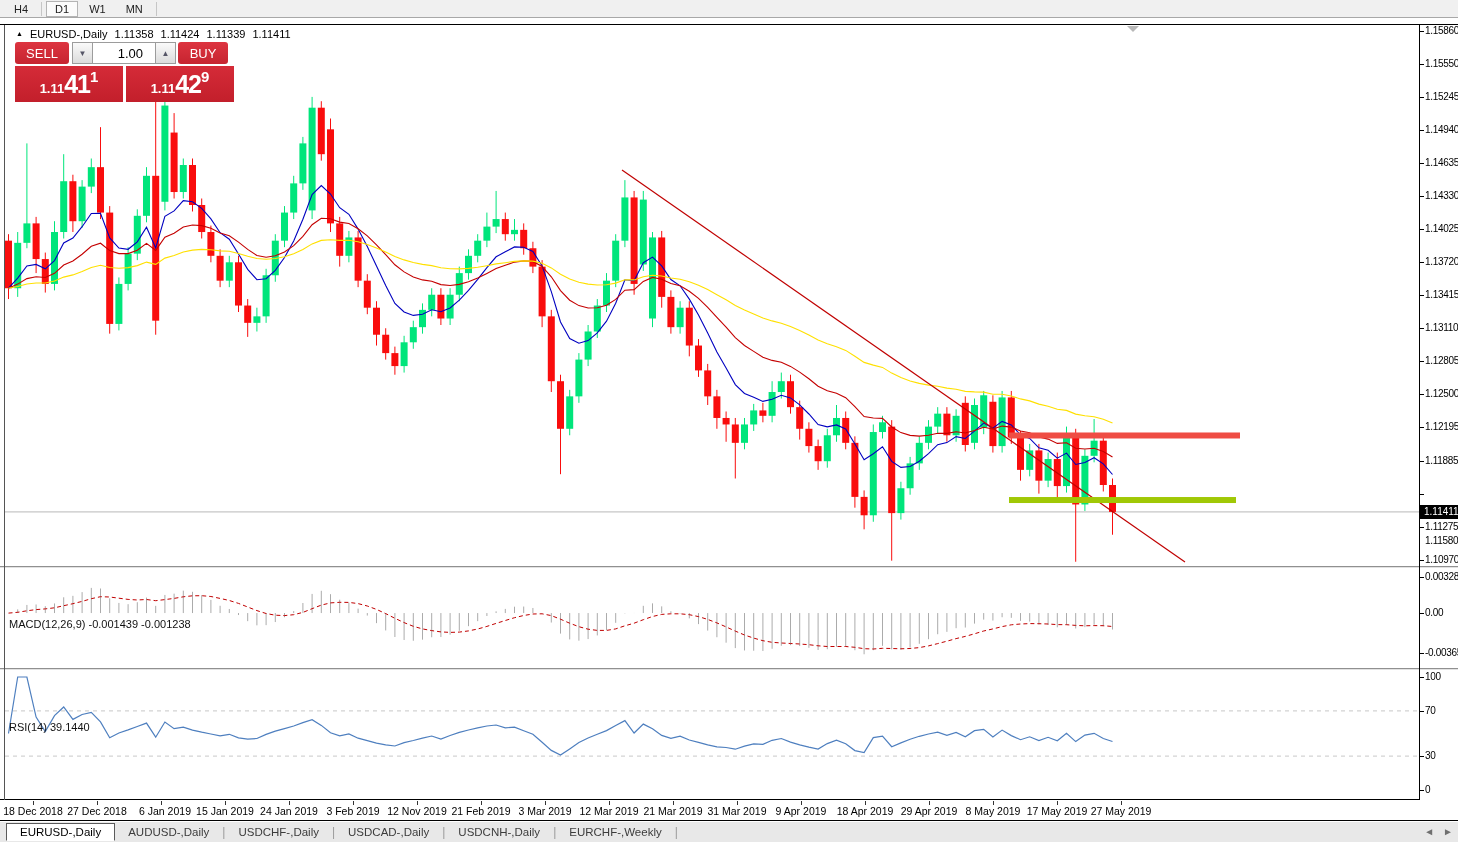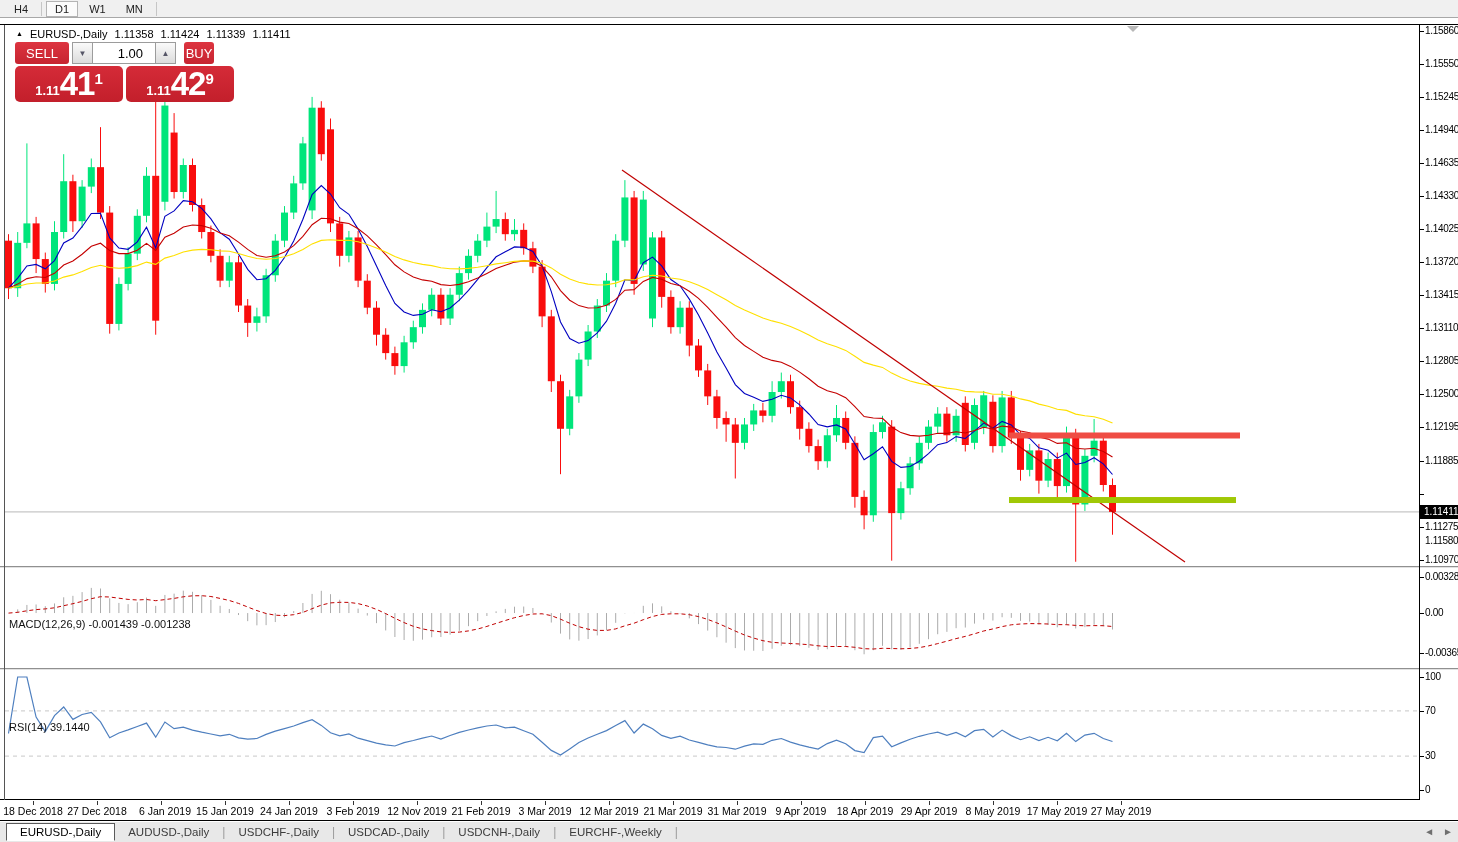--- a/index.html
+++ b/index.html
@@ -22,33 +22,33 @@
   
   #chart-header{left:16px;top:27px;height:14px;font-size:11px;color:#000;display:flex;gap:7px;align-items:center;}
   #chart-header .arr{font-size:7px;position:relative;top:-1px;}
   #chart-header b{font-weight:normal;}
   
   #trade-panel{left:15px;top:42px;width:221px;}
   #tp-row1{display:flex;height:22px;}
   .tp-btn{background:linear-gradient(#dd3440,#c62430);color:#fff;font-size:13px;border-radius:3px;
           display:flex;align-items:center;justify-content:center;cursor:pointer;}
   #sell-btn{width:54px;}
-  #buy-btn{width:30px;margin-left:8px;}
+  #buy-btn{width:50px;margin-left:2px;}
   #vol-group{display:flex;margin-left:3px;margin-right:0;height:22px;box-sizing:border-box;}
   .spin-btn{width:21px;background:linear-gradient(#fafafa,#dcdcdc);border:1px solid #9c9c9c;color:#556;
             font-size:8px;display:flex;align-items:center;justify-content:center;cursor:pointer;box-sizing:border-box;}
   #vol-input{width:62px;border:1px solid #9c9c9c;border-left:none;border-right:none;font-size:13px;
              text-align:right;padding:0 12px 0 0;font-family:"Liberation Sans",sans-serif;box-sizing:border-box;}
   #tp-row2{display:flex;margin-top:2px;}
-  .price-tile{background:linear-gradient(#d52b38,#c31f2b);color:#fff;height:36px;border-radius:5px;
+  .price-tile{background:linear-gradient(#d52b38,#c31f2b);color:#fff;height:36px;border-radius:0;
               display:flex;align-items:baseline;justify-content:center;cursor:pointer;padding-top:0;}
   #sell-tile{width:108px;}
   #buy-tile{width:108px;margin-left:3px;}
   .price-tile .pfx{font-size:13px;font-weight:bold;}
-  .price-tile .big{font-size:33px;font-weight:bold;line-height:36px;letter-spacing:-1px;}
+  .price-tile .big{font-size:25px;font-weight:bold;line-height:36px;letter-spacing:-1px;}
   .price-tile .sup{font-size:15px;font-weight:bold;position:relative;top:-11px;}
   
   .axis-col{left:1420px;width:38px;}
   .ptick{position:absolute;left:0;width:4px;height:1px;background:#000;}
   .plabel{position:absolute;left:5px;font-size:10px;letter-spacing:-0.3px;color:#000;white-space:nowrap;}
   #cur-price-box{position:absolute;left:0;width:38px;height:14px;background:#000;color:#fff;
                  font-size:10px;display:flex;align-items:center;padding-left:4px;box-sizing:border-box;}
   .ind-label{position:absolute;font-size:11px;color:#111;white-space:nowrap;margin-top:48px;}
   
   #date-axis{left:0;top:801px;width:1419px;height:18px;}

